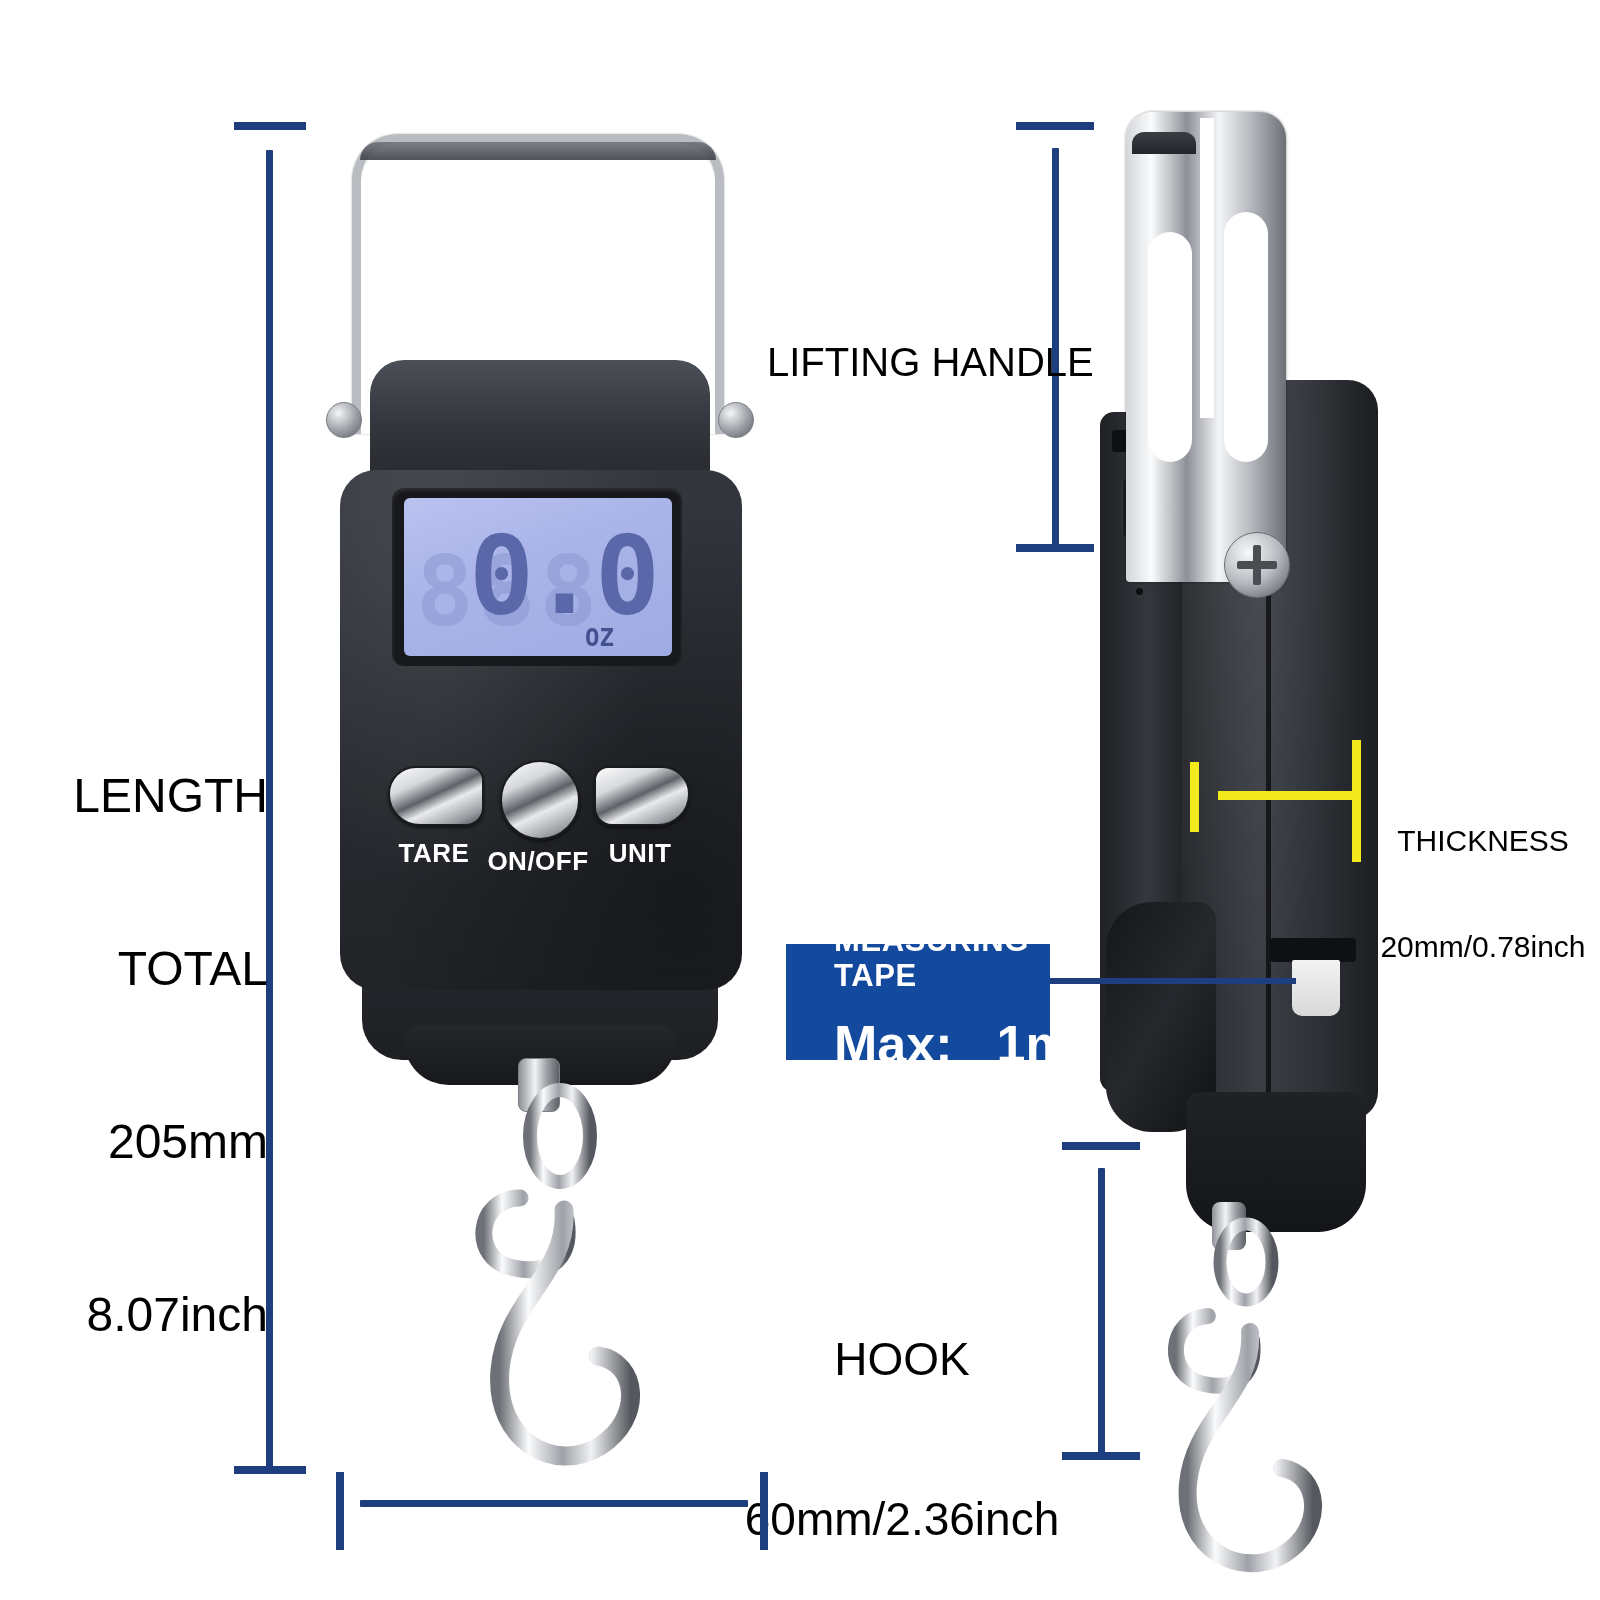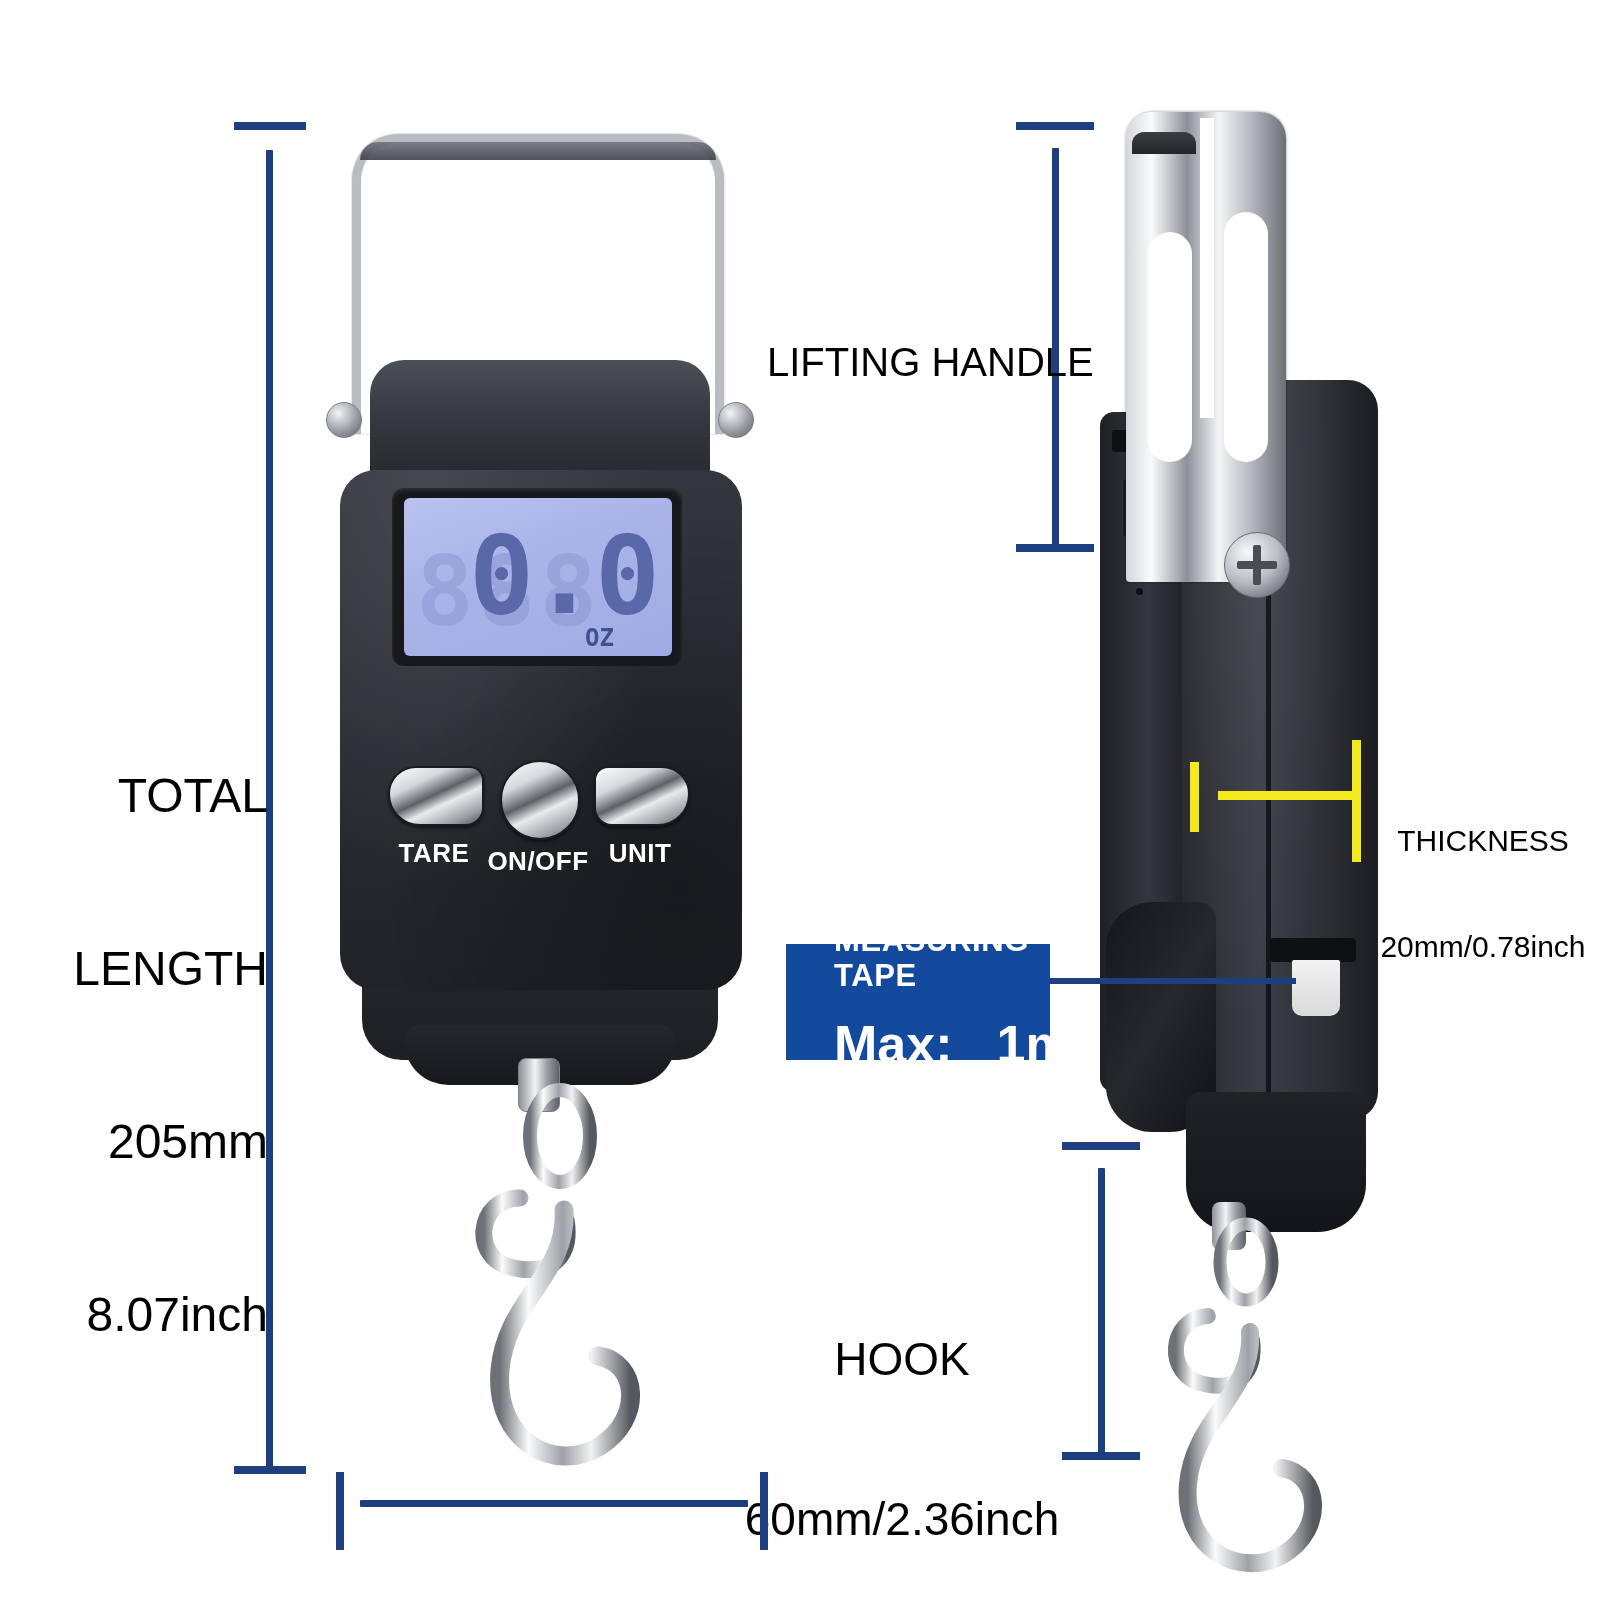--- a/index.html
+++ b/index.html
@@ -242,22 +242,22 @@
 </head>
 <body>
 
 <div id="stage">
 
   <div class="cap-h" style="left:234px;top:122px;width:72px;"></div>
   <div class="dim-v" style="left:266px;top:150px;height:1318px;"></div>
   <div class="cap-h" style="left:234px;top:1466px;width:72px;"></div>
 
   <div class="lbl total" style="left:38px;top:652px;width:230px;">
+    <div>LENGTH</div>
     <div>TOTAL</div>
-    <div>LENGTH</div>
     <div>205mm</div>
     <div>8.07inch</div>
   </div>
 
   <div id="front">
 
     <div class="handle-wire"></div>
     <div class="handle-gloss"></div>
     <div class="rivet l"></div>
     <div class="rivet r"></div>

